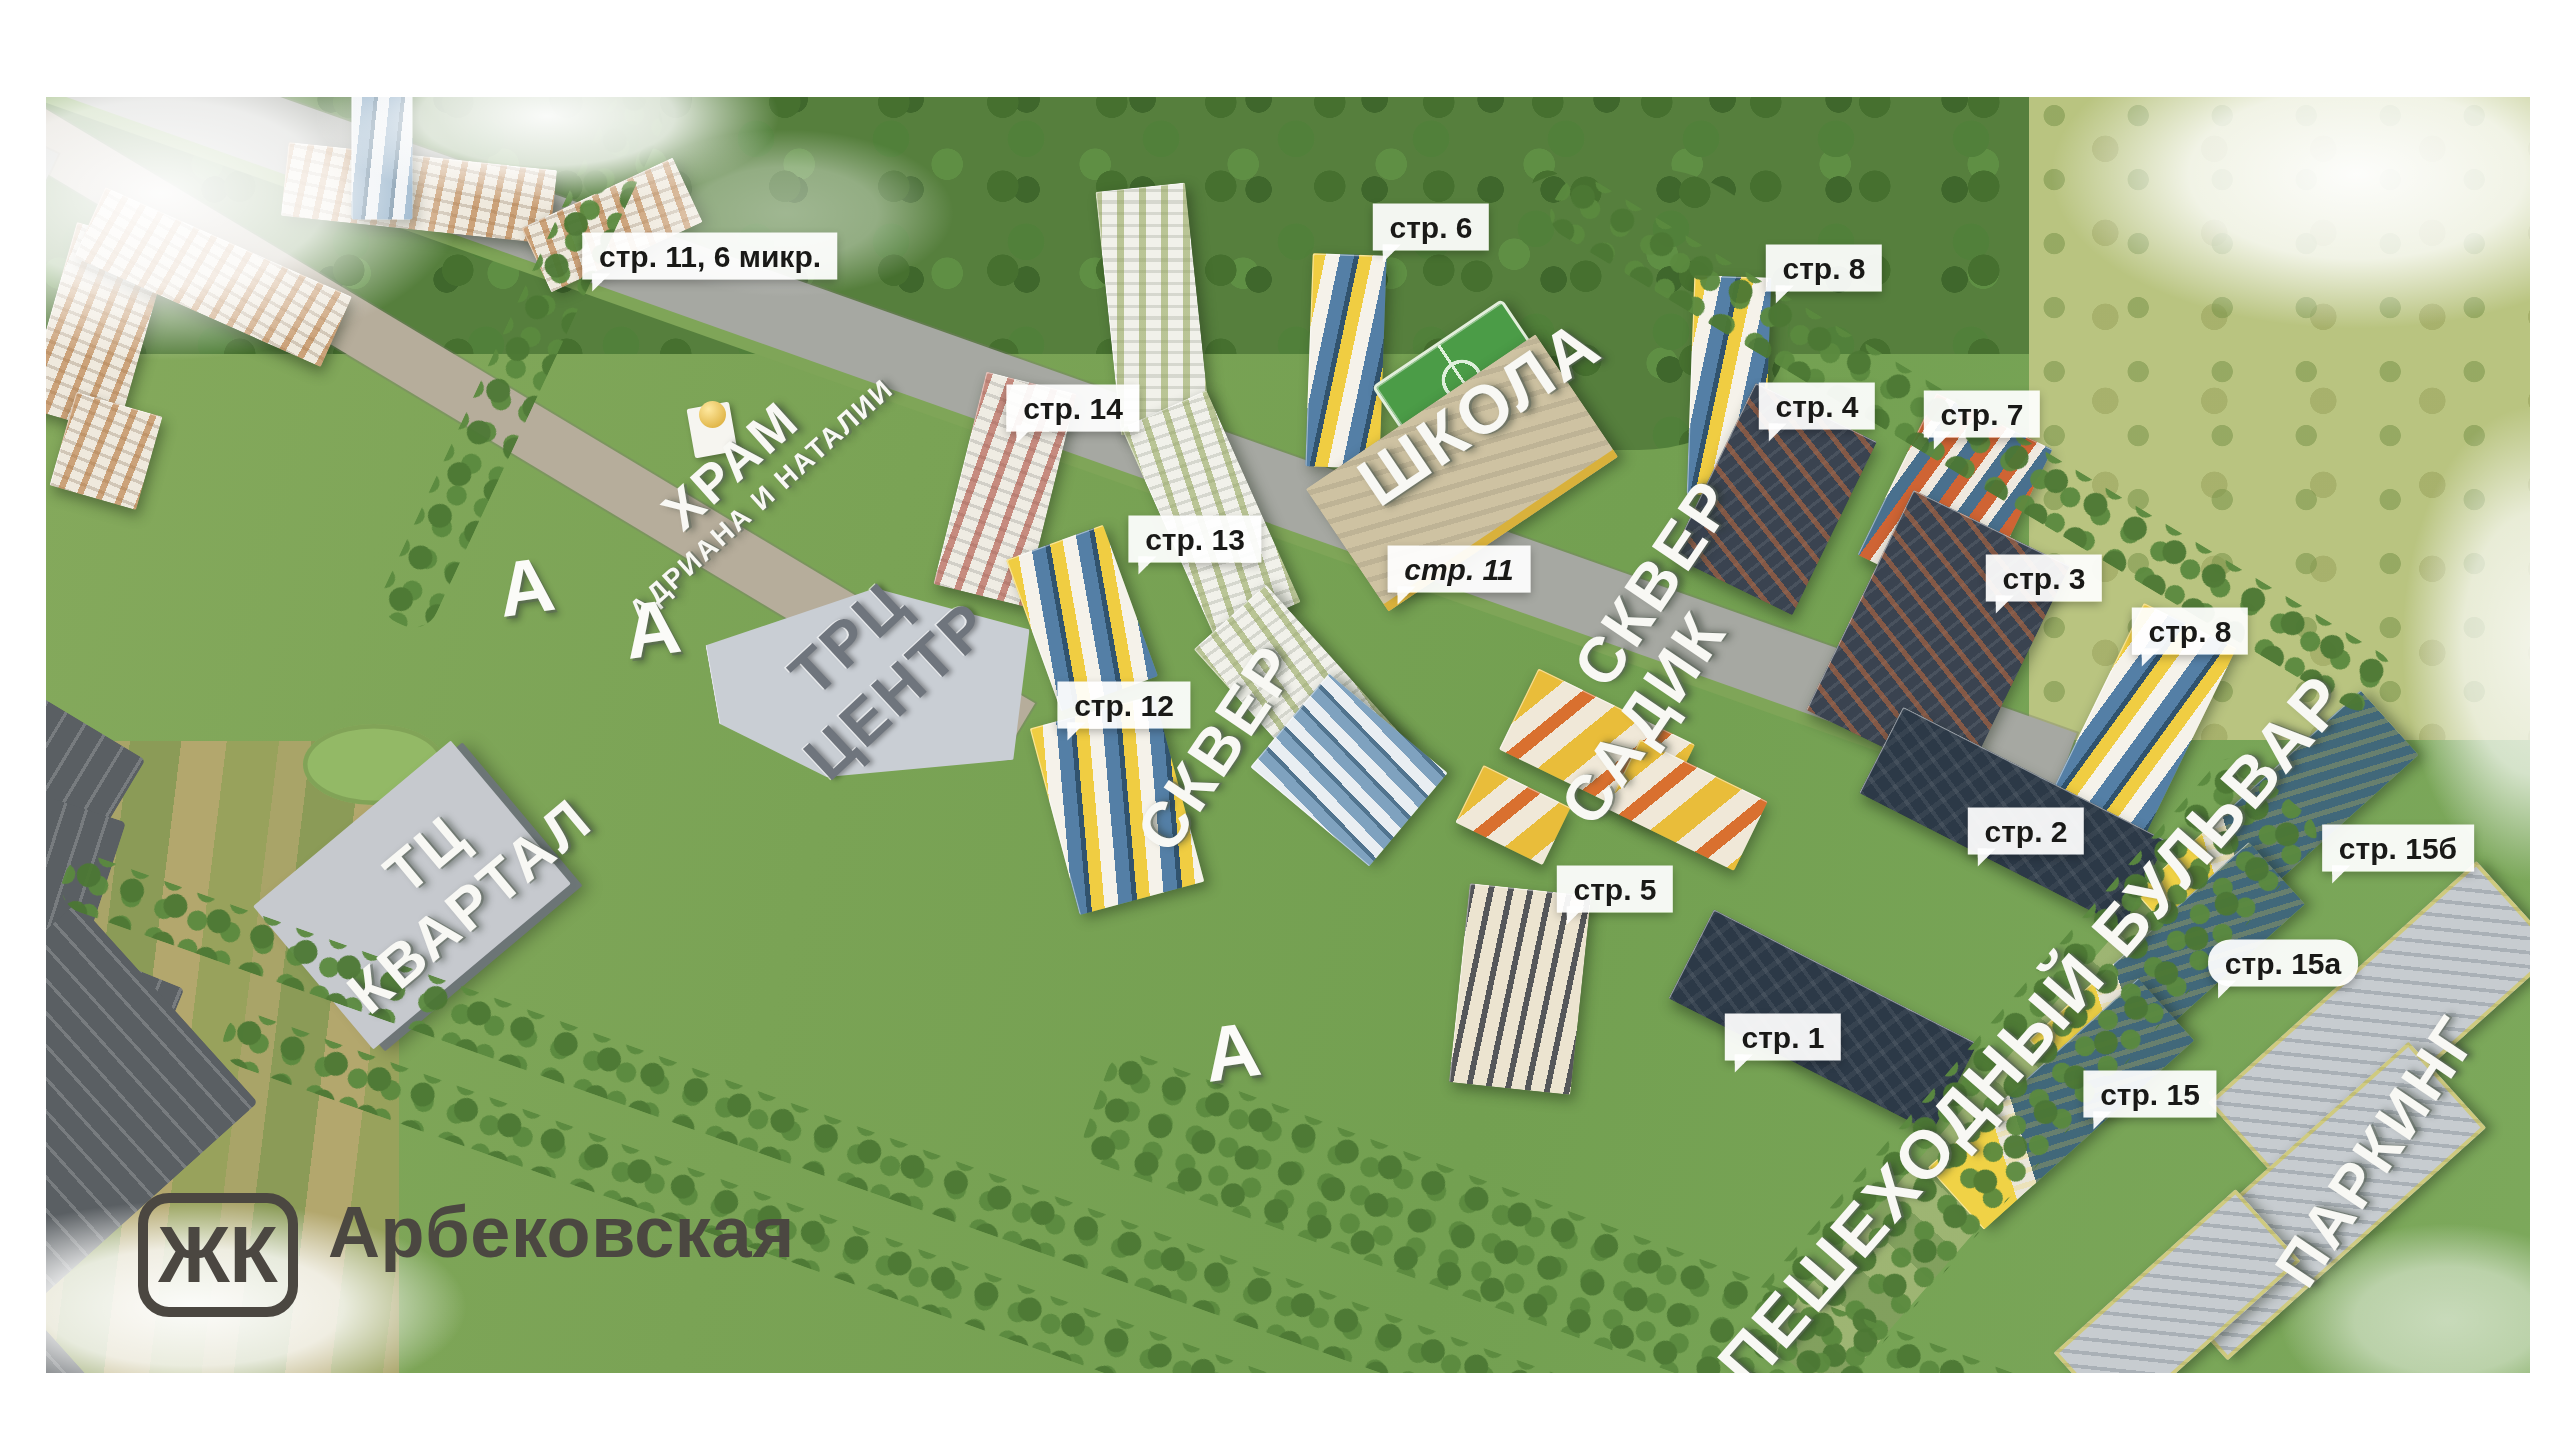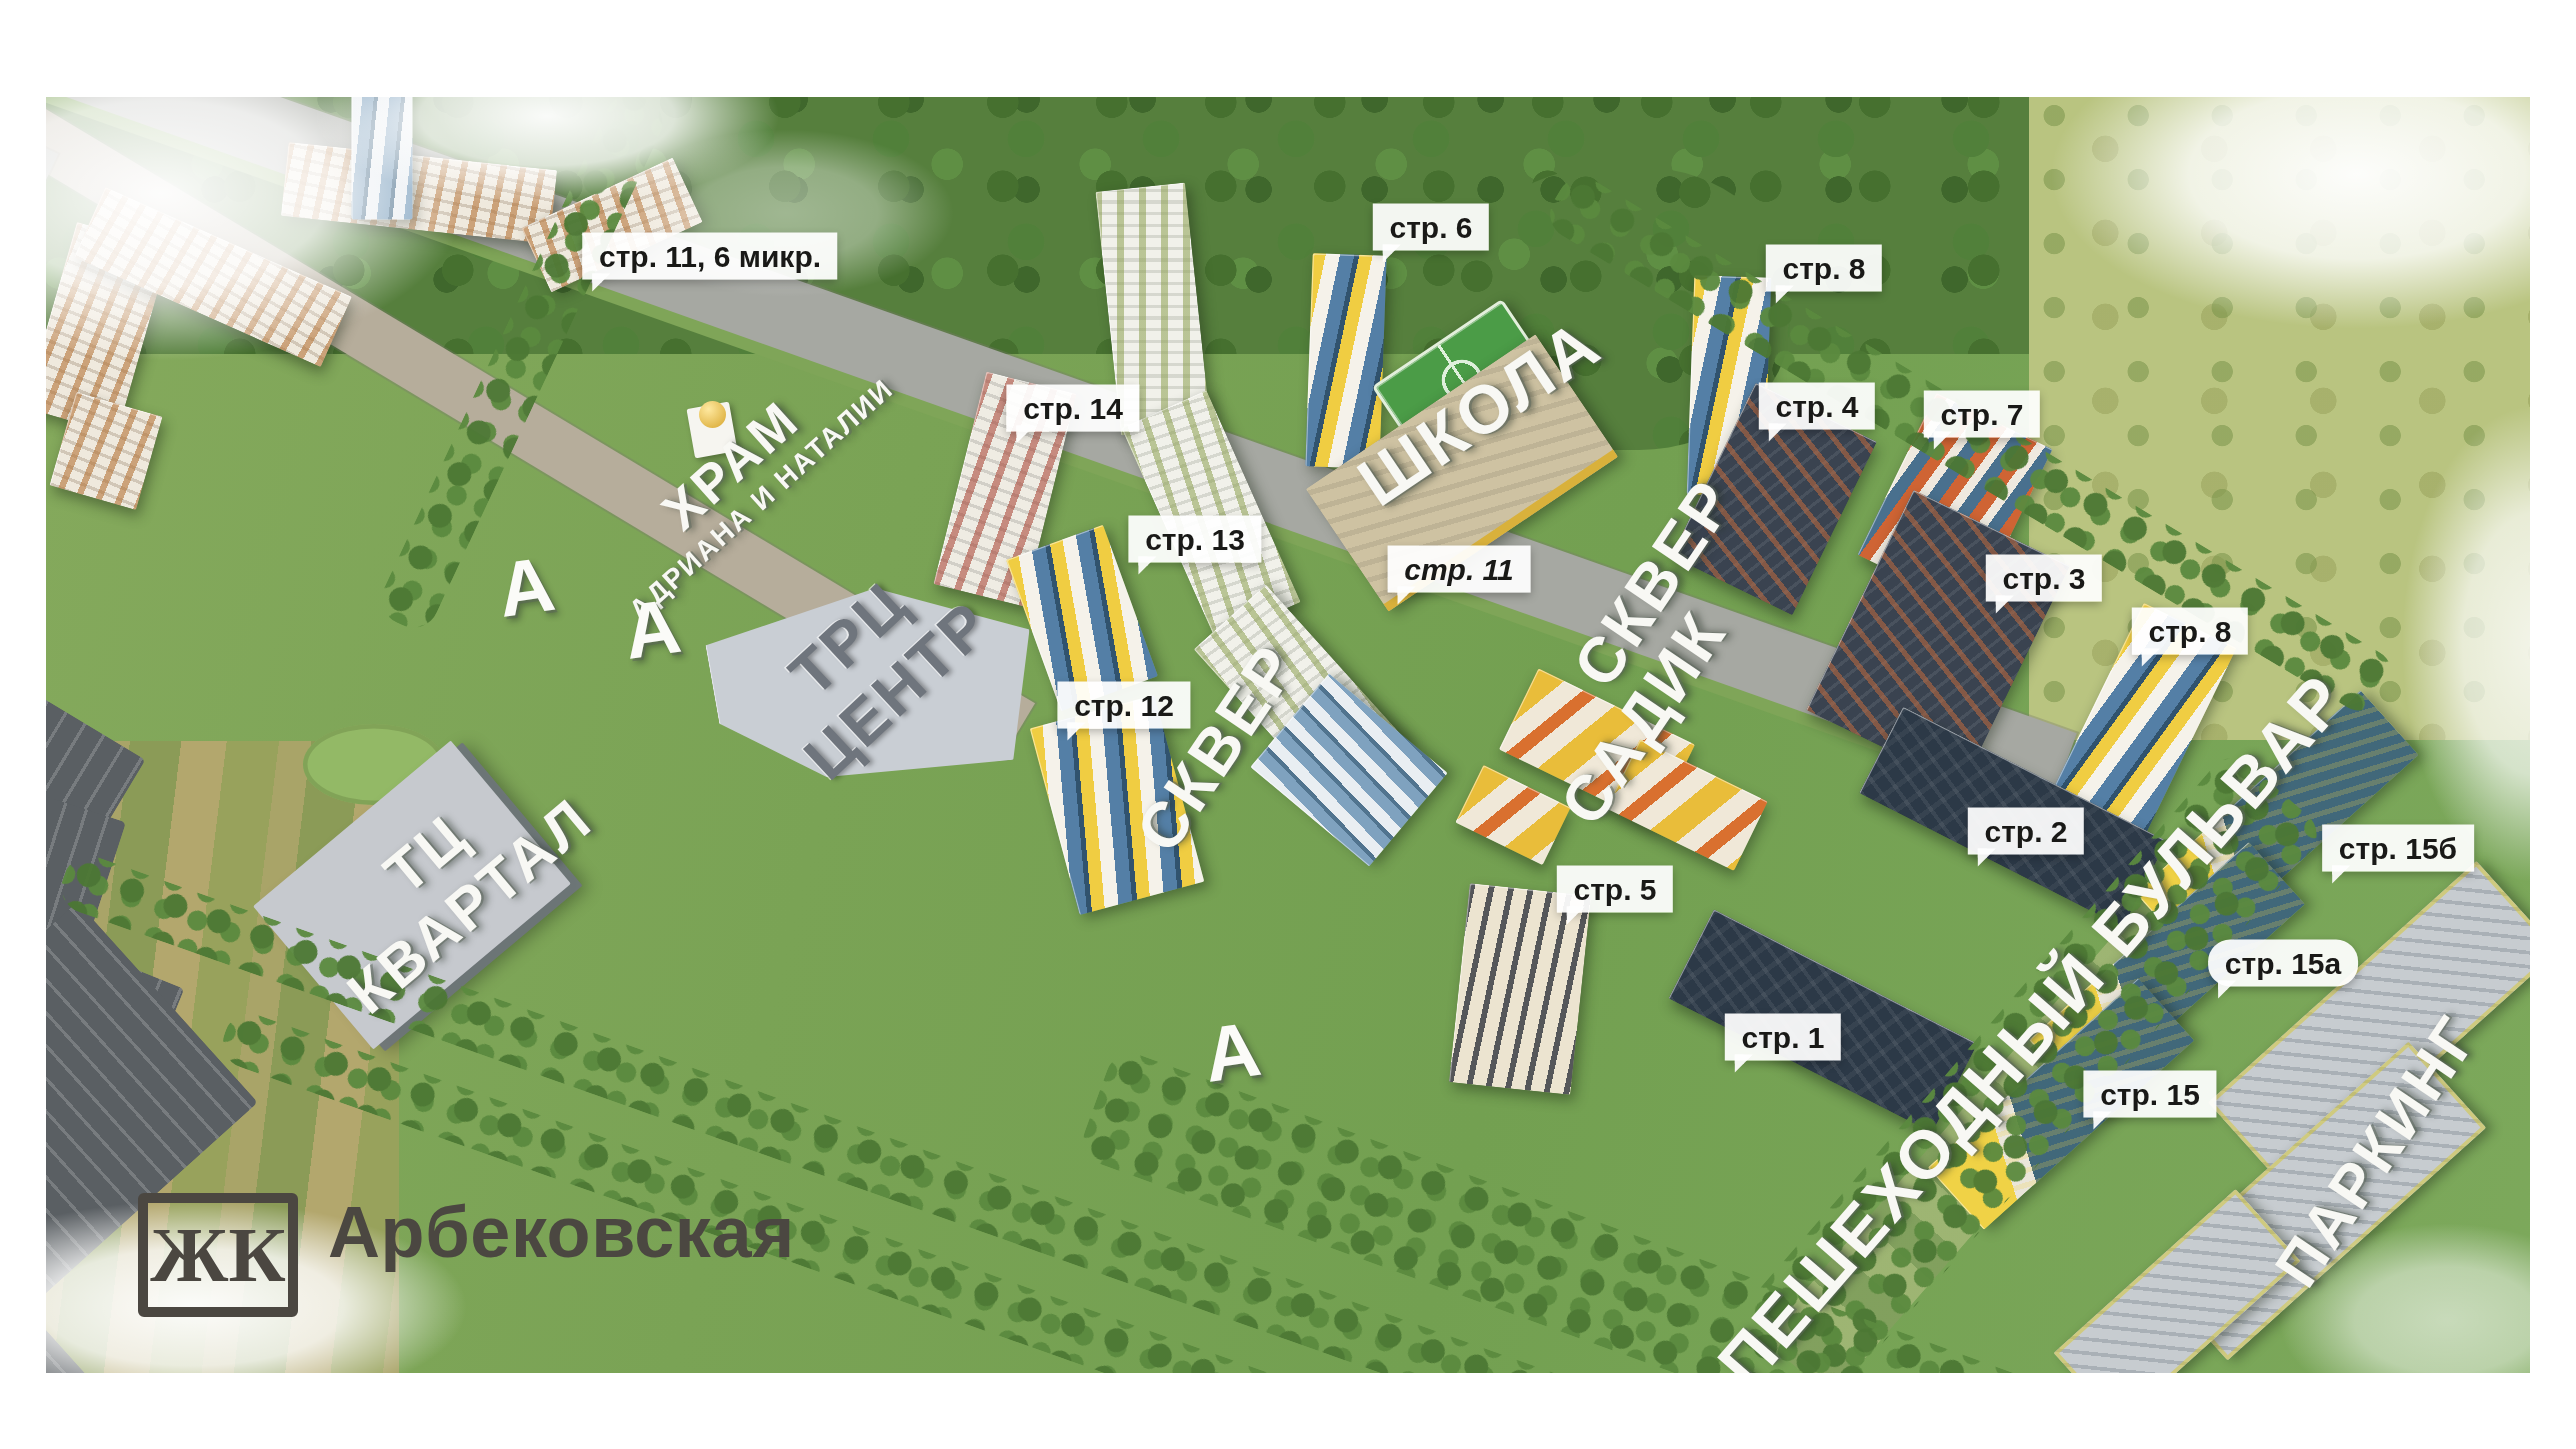--- a/index.html
+++ b/index.html
@@ -81,22 +81,22 @@
   .roofgray{color:#6f757d;text-shadow:-1.3px -1.3px 0 rgba(255,255,255,.6),2.6px 2.6px 5.2px rgba(0,0,0,.35);}
   .amark{position:absolute;transform:translate(-50%,-50%) rotate(-8deg);z-index:36;font-weight:bold;
      font-size:77px;color:#fbfbf8;text-shadow:1.9px 2.6px 0 rgba(90,100,90,.5),3.9px 5.2px 6.4px rgba(40,50,40,.45);}
   .callout{position:absolute;transform:translate(-50%,-50%);z-index:40;background:rgba(255,255,255,.93);
      color:#191917;font-size:30px;font-weight:bold;line-height:1.1;padding:7px 16.7px;white-space:nowrap;
      box-shadow:0 3.2px 9px rgba(0,0,0,.28);}
   .callout::after{content:"";position:absolute;left:10.3px;bottom:-11.6px;width:0;height:0;
      border:9px solid transparent;border-top-color:rgba(255,255,255,.93);border-left-color:rgba(255,255,255,.93);}
   .frame{position:absolute;background:#ffffff;z-index:60;}
   .logo{position:absolute;z-index:55;color:#4b4741;}
-  .logo-box{position:absolute;width:140px;height:104px;border:10.3px solid #4b4741;border-radius:6px;
-     display:flex;align-items:center;justify-content:center;font-size:79px;font-weight:bold;font-family:Liberation Serif, serif;}
+  .logo-box{position:absolute;width:140px;height:104px;border:10.3px solid #4b4741;border-radius:31px;
+     display:flex;align-items:center;justify-content:center;font-size:79px;font-weight:bold;}
   .logo-title{position:absolute;font-size:72px;font-weight:bold;line-height:1.04;letter-spacing:0.6px;}
 </style>
 </head>
 <body>
 
 <div class="page">
   <div class="scene">
 
     <div class="terra forest" style="left:0;top:77px;width:2576px;height:277px;"></div>
     <div class="terra forest" style="left:1455px;top:167px;width:335px;height:283px;border-radius:45%;"></div>

